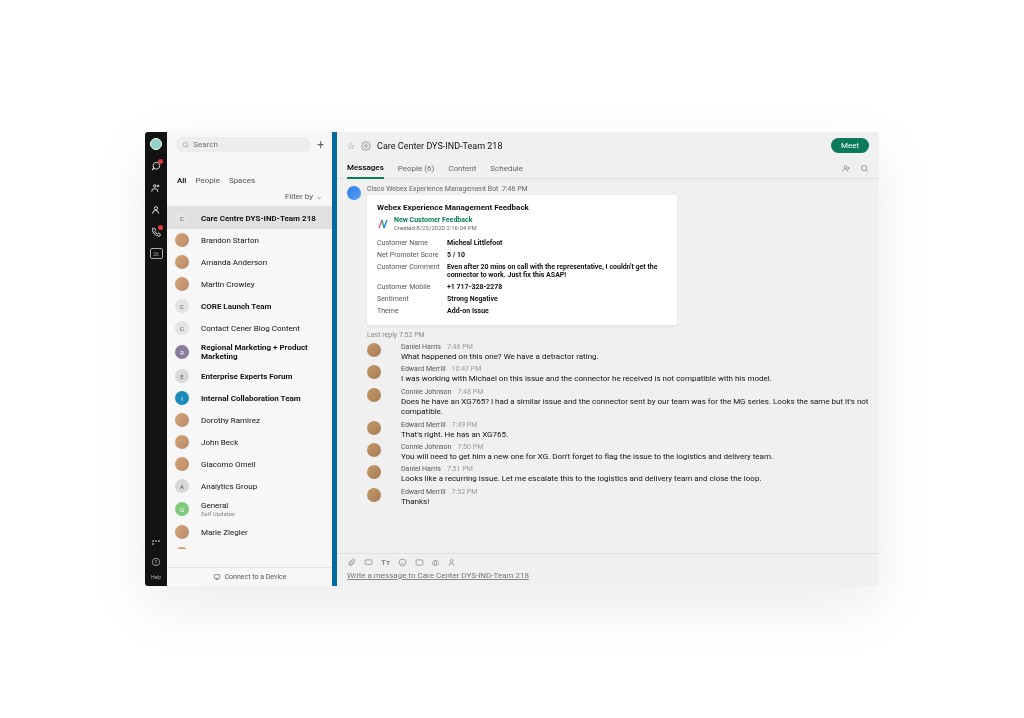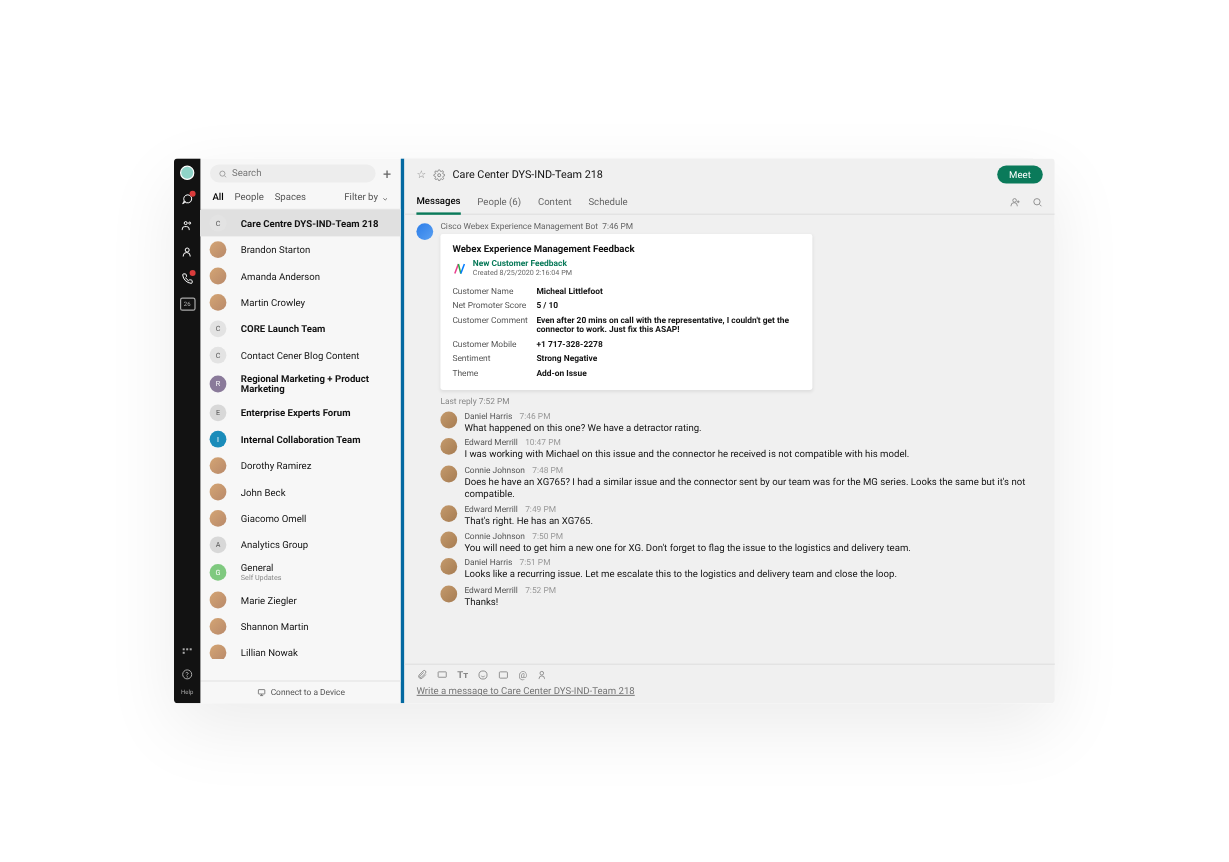--- a/index.html
+++ b/index.html
@@ -7,29 +7,29 @@
 .app-frame { width: 734px; height: 454px; background: #fff; box-shadow: 0 20px 60px rgba(0,0,0,0.08); display: flex; font-size: 8px; color: #121212; border-radius: 3px; overflow: hidden; }
 .nav-rail { width: 22px; background: #121212; display: flex; flex-direction: column; align-items: center; padding-top: 6px; gap: 10px; position: relative; }
 .nav-rail .avatar-main { width: 12px; height: 12px; border-radius: 50%; background: #8fd3c8; border: 1px solid #fff; }
 .nav-icon { width: 12px; height: 12px; display: flex; align-items: center; justify-content: center; color: #fff; font-size: 9px; position: relative; }
 .nav-icon svg { width: 10px; height: 10px; }
 .nav-badge-dot { position: absolute; top: -1px; right: -1px; width: 5px; height: 5px; border-radius: 50%; background: #d93b3b; }
 .nav-date { width: 13px; height: 11px; border: 1px solid #aaa; border-radius: 2px; font-size: 5px; color: #aaa; display: flex; align-items: center; justify-content: center; }
 .nav-rail .bottom { margin-top: auto; margin-bottom: 6px; display: flex; flex-direction: column; align-items: center; gap: 6px; }
 .help-label { font-size: 5px; color: #aaa; }
 
-.sidebar { width: 170px; background: #f7f7f7; border-right: 3px solid #0369a1; display: flex; flex-direction: column; }
+.sidebar { width: 170px; background: #f7f7f7; border-right: 5px solid #0369a1; display: flex; flex-direction: column; }
 .search-row { display: flex; align-items: center; padding: 5px 8px; gap: 6px; }
 .search-box { flex: 1; background: #ededed; border-radius: 10px; padding: 3px 7px; display: flex; align-items: center; gap: 4px; color: #666; }
 .search-box input { border: none; background: transparent; font-size: 8px; width: 100%; outline: none; color: #666; }
 .add-btn { font-size: 12px; color: #666; cursor: pointer; }
 .filter-row { display: flex; align-items: center; padding: 3px 10px 5px; gap: 9px; color: #555; border-bottom: 1px solid #e5e5e5; }
 .filter-row .tab { cursor: pointer; }
 .filter-row .tab.active { color: #000; font-weight: 500; }
-.filter-row .filter-by { margin-left: auto; display: flex; align-items: flex-end; gap: 3px; }
+.filter-row .filter-by { margin-left: auto; display: flex; align-items: flex-end; gap: 3px; margin-top: 32px; }
 .space-list { flex: 1; overflow: auto; }
 .space-item { display: flex; align-items: center; padding: 4px 8px; gap: 12px; cursor: pointer; }
 .space-item.active { background: #e0e0e0; }
 .space-item.bold .space-name { font-weight: 700; }
 .space-avatar { width: 14px; height: 14px; border-radius: 50%; background: #ccc; display: flex; align-items: center; justify-content: center; font-size: 6px; color: #555; flex-shrink: 0; overflow: hidden; }
 .space-avatar.photo { background: linear-gradient(135deg, #d4a574, #b8896a); }
 .space-avatar.letter-c { background: #e3e3e3; }
 .space-avatar.letter-r { background: #8a7a9a; color: #fff; }
 .space-avatar.letter-e { background: #d8d8d8; }
 .space-avatar.letter-a { background: #d8d8d8; }
@@ -59,21 +59,21 @@
 .card-title { font-weight: 700; font-size: 8px; margin-bottom: 4px; }
 .card-sub-row { display: flex; align-items: center; gap: 5px; margin-bottom: 6px; }
 .card-logo { width: 12px; height: 12px; display: flex; align-items: center; justify-content: center; }
 .card-sub-title { font-weight: 700; font-size: 7px; color: #0a7a5a; }
 .card-sub-date { font-size: 6px; color: #666; }
 .card-field { display: flex; padding: 2px 0; }
 .card-label { width: 70px; color: #555; flex-shrink: 0; }
 .card-value { font-weight: 700; flex: 1; }
 
 .last-reply { font-size: 7px; color: #888; margin: 4px 0 4px 20px; }
-.msg-row { display: flex; gap: 6px; align-items: flex-start; margin: 3px 0 3px 20px; }
+.msg-row { display: flex; gap: 20px; align-items: flex-start; margin: 3px 0 3px 20px; }
 .msg-avatar { width: 14px; height: 14px; border-radius: 50%; background: linear-gradient(135deg, #c49a6c, #a67c52); flex-shrink: 0; }
 .msg-header { font-size: 7px; color: #555; }
 .msg-time { color: #999; margin-left: 6px; }
 .msg-text { font-size: 8px; color: #121212; margin-top: 1px; line-height: 1.3; }
 
 .composer-bar { border-top: 1px solid #e0e0e0; padding: 4px 10px 2px; display: flex; gap: 8px; color: #888; font-size: 9px; }
 .composer-bar span { cursor: pointer; }
 .composer-input { padding: 2px 10px 6px; }
 .composer-input input { width: 100%; border: none; background: transparent; font-size: 8px; color: #888; outline: none; text-decoration: underline; }
 

